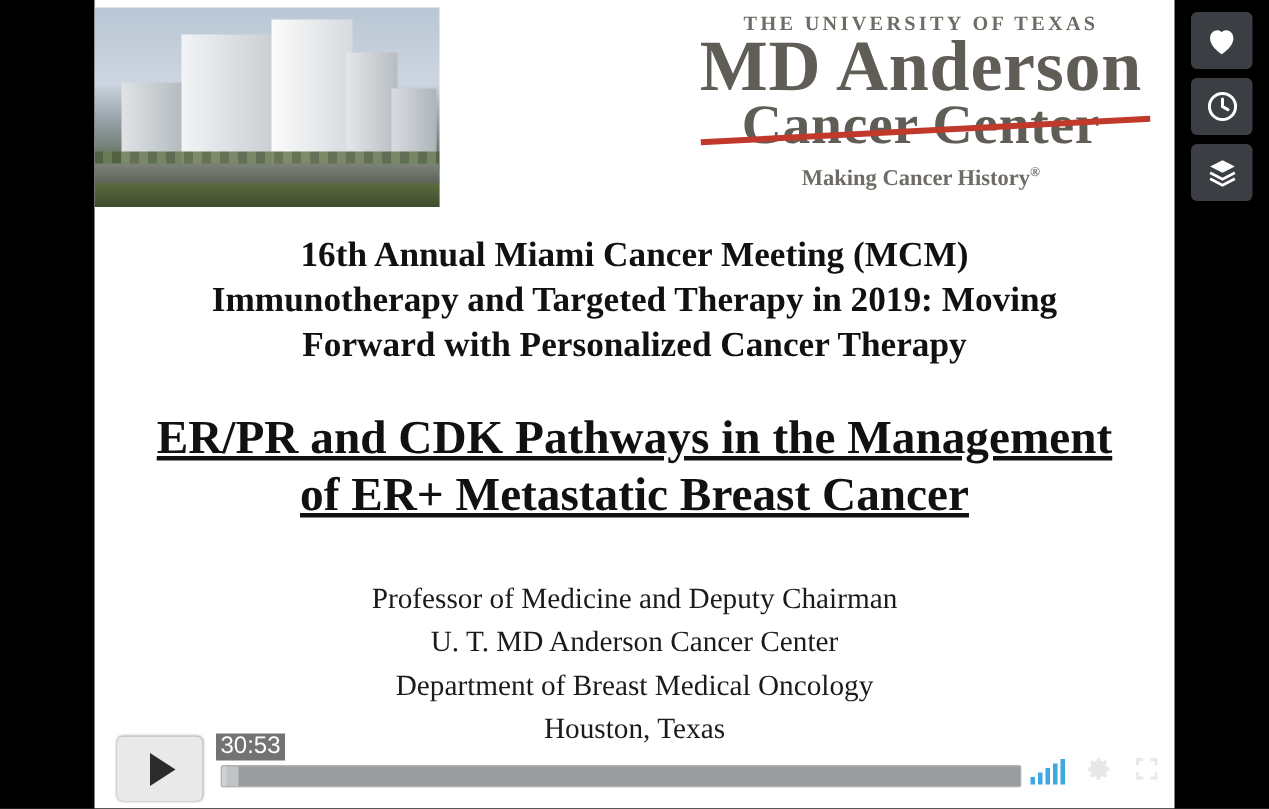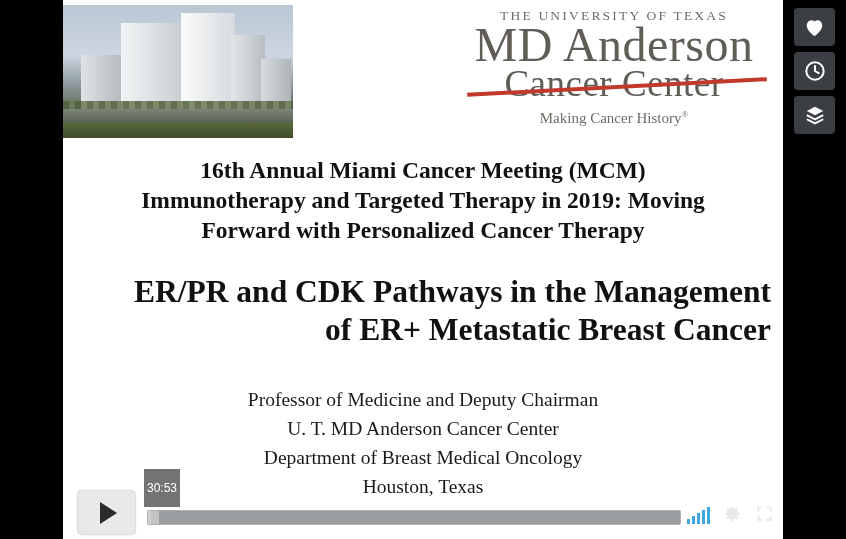--- a/index.html
+++ b/index.html
@@ -27,20 +27,21 @@
     top: 0;
     width: 720px;
     height: 539px;
     background: #ffffff;
     overflow: hidden;
   }
   
   .slide-header {
     position: relative;
     height: 143px;
+    font-weight: bold;
   }
   .building-photo {
     position: absolute;
     left: 0px;
     top: 5px;
     width: 230px;
     height: 133px;
     background:
       linear-gradient(to bottom, #b9c6d4 0%, #cdd6e0 38%, #9aa6ae 55%, #6f7b70 72%, #4e5a4c 100%);
     overflow: hidden;
@@ -124,27 +125,28 @@
     text-align: center;
     font-family: Liberation Serif, serif;
     font-weight: bold;
     font-size: 23.5px;
     line-height: 30px;
     color: #111;
     padding: 0 24px;
   }
   .main-title {
     margin-top: 28px;
-    text-align: right;
+    text-align: center;
     font-family: "Liberation Serif", serif;
     font-weight: bold;
     font-size: 31.5px;
     line-height: 38px;
     color: #111;
     padding: 0 12px;
+    text-decoration: underline;
   }
   .presenter {
     margin-top: 36px;
     text-align: center;
     font-family: "Liberation Serif", serif;
     font-size: 19.5px;
     line-height: 29px;
     color: #1a1a1a;
   }
 
@@ -200,24 +202,24 @@
     width: 0; height: 0;
     border-left: 17px solid #2b2b2b;
     border-top: 11px solid transparent;
     border-bottom: 11px solid transparent;
     margin-left: 4px;
   }
   .time-label {
     position: absolute;
     left: 144px;
     bottom: 32px;
-    font-size: 12px;
+    font-size: 16px;
     color: #ffffff;
     background: rgba(0,0,0,0.55);
-    padding: 12px 3px;
+    padding: 0 3px;
     font-family: "Liberation Sans", sans-serif;
     pointer-events: auto;
   }
   .progress-wrap {
     position: absolute;
     left: 147px;
     bottom: 14px;
     width: 532px;
     height: 13px;
     background: rgba(120,124,128,0.75);

